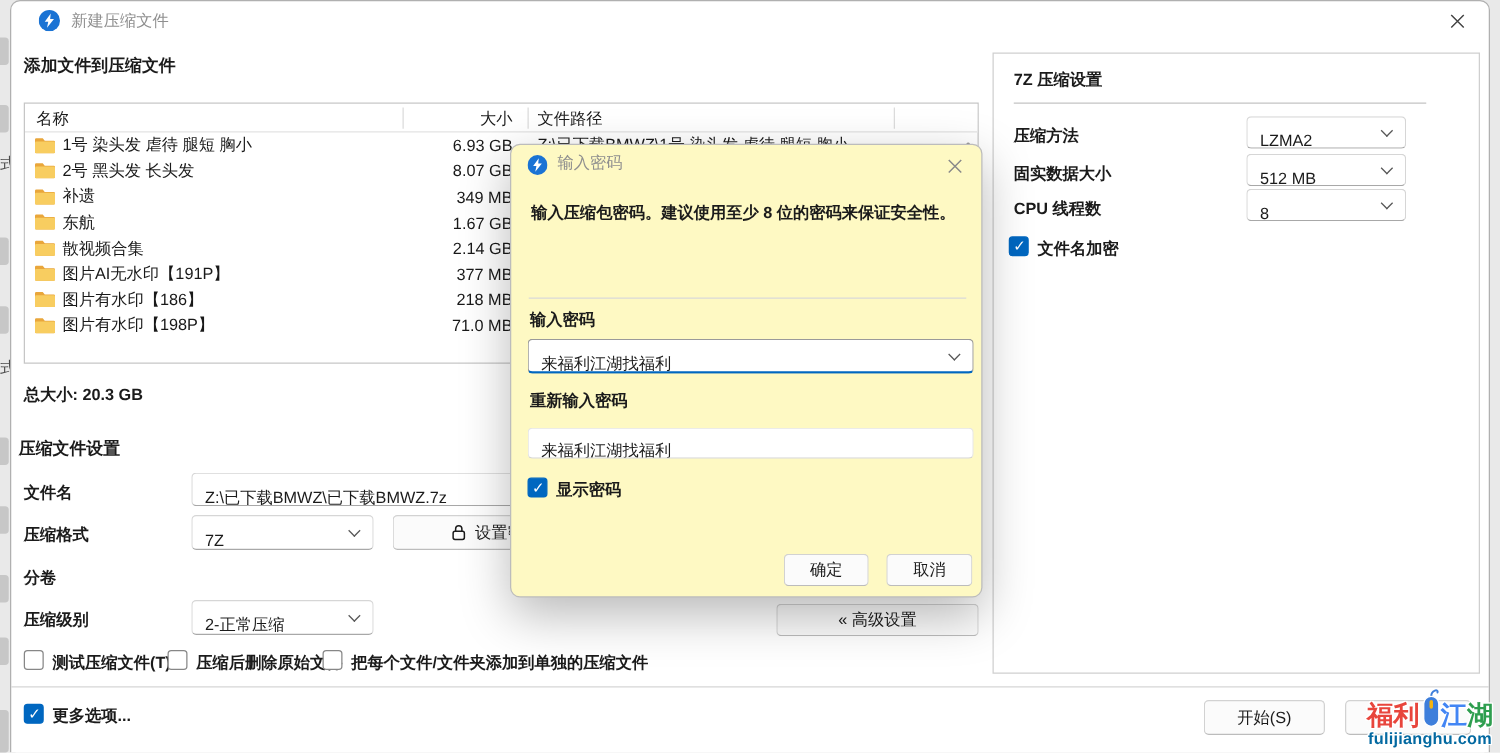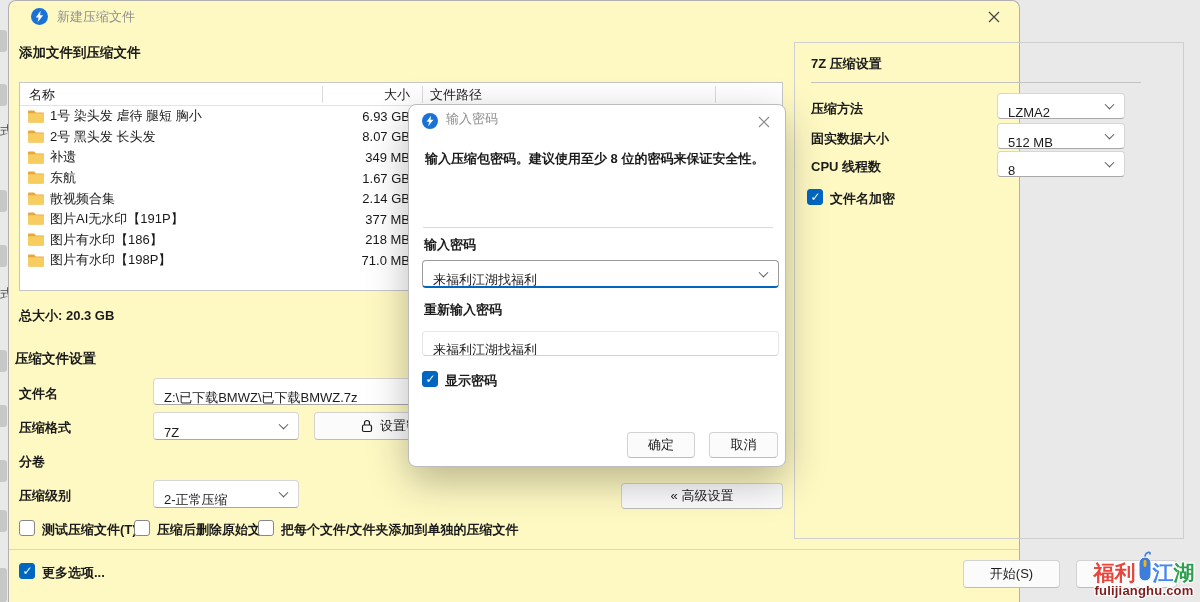--- a/index.html
+++ b/index.html
@@ -1,21 +1,21 @@
 <!DOCTYPE html>
 <html><head>
 <meta charset="utf-8">
 <style>
   * { margin:0; padding:0; box-sizing:border-box; }
   html,body { width:1200px; height:602px; overflow:hidden; background:#e9e9e9;
     font-family:"Liberation Sans","DejaVu Sans",sans-serif; }
   .abs { position:absolute; }
   
-  #win { position:absolute; left:8px; top:0; width:1012px; height:602px;
-    background:#fef9c3; border:1px solid #b0b0b0; border-bottom:none;
+  #win { position:absolute; left:8px; top:0; width:1184px; height:602px;
+    background:#ffffff; border:1px solid #b0b0b0; border-bottom:none;
     border-radius:8px 8px 0 0; }
   .titlebar-text { font-size:13px; color:#8f8f8f; line-height:32px; white-space:nowrap; }
   .lbl { position:absolute; font-size:13px; color:#1b1b1b; white-space:nowrap;font-weight:bold; }
   .sect { font-weight:bold; }
   
   #filelist { position:absolute; left:10px; top:81px; width:764px; height:209px;
     background:#fff; border:1px solid #c6c6c6; overflow:hidden; }
   .lhead { position:absolute; left:0; top:0; right:0; height:23px; background:#fff;
     border-bottom:1px solid #e3e3e3; font-size:13px; color:#1b1b1b; }
   .hsep { position:absolute; top:3px; height:17px; width:1px; background:#dcdcdc; }
@@ -41,31 +41,31 @@
     transform:translateY(-70%) rotate(45deg); }
   .cb { position:absolute; width:16px; height:16px; border:1px solid #878787;
     border-radius:3px; background:#fff; }
   .cb.on { background:#0067c0; border-color:#0067c0; }
   .cb.on::after { content:"✓"; position:absolute; left:2.5px; top:-0.5px;
     color:#fff; font-size:12px; font-weight:bold; }
   
   #rpanel { position:absolute; left:785px; top:41px; width:390px; height:497px;
     border:1px solid #cfcfcf; }
   
-  #pwdlg { position:absolute; left:408px; top:104px; width:378px; height:363px;
-    background:#ffffff; border:1px solid #bcbcbc; border-radius:8px;
+  #pwdlg { position:absolute; left:408px; top:115px; width:378px; height:363px;
+    background:#fef9c3; border:1px solid #bcbcbc; border-radius:8px;
     box-shadow:0 14px 40px rgba(0,0,0,.28); z-index:10; }
   .xbtn { position:absolute; width:26px; height:22px; display:flex; align-items:center;
     justify-content:center; }
   
   #wm { position:absolute; left:1092px; top:545px; width:104px; z-index:50; text-align:center; }
   .wm-row { display:flex; align-items:flex-end; justify-content:center; height:38px; }
   .wm-ch { font-size:21px; font-weight:bold; line-height:1;
     text-shadow:-1px -1px 0 #fff,1px -1px 0 #fff,-1px 1px 0 #fff,1px 1px 0 #fff,0 -1px 0 #fff,0 1px 0 #fff,-1px 0 0 #fff,1px 0 0 #fff; }
-  .wm-url { font-size:13px; font-weight:bold; color:#7f1d1d; letter-spacing:.2px;
+  .wm-url { font-size:13px; font-weight:bold; color:#0369a1; letter-spacing:.2px;
     text-shadow:-1px -1px 0 #fff,1px -1px 0 #fff,-1px 1px 0 #fff,1px 1px 0 #fff,0 -1px 0 #fff,0 1px 0 #fff,-1px 0 0 #fff,1px 0 0 #fff; }
   
   .bgbar { position:absolute; left:0; width:7px; height:22px; background:#c7c7c7; border-radius:0 3px 3px 0; }
   .bgtxt { position:absolute; left:0; width:8px; overflow:hidden; font-size:13px; color:#4a4a4a; }
 </style>
 </head>
 <body>
 
 <div>
   <div class="bgbar" style="top:30px"></div>

